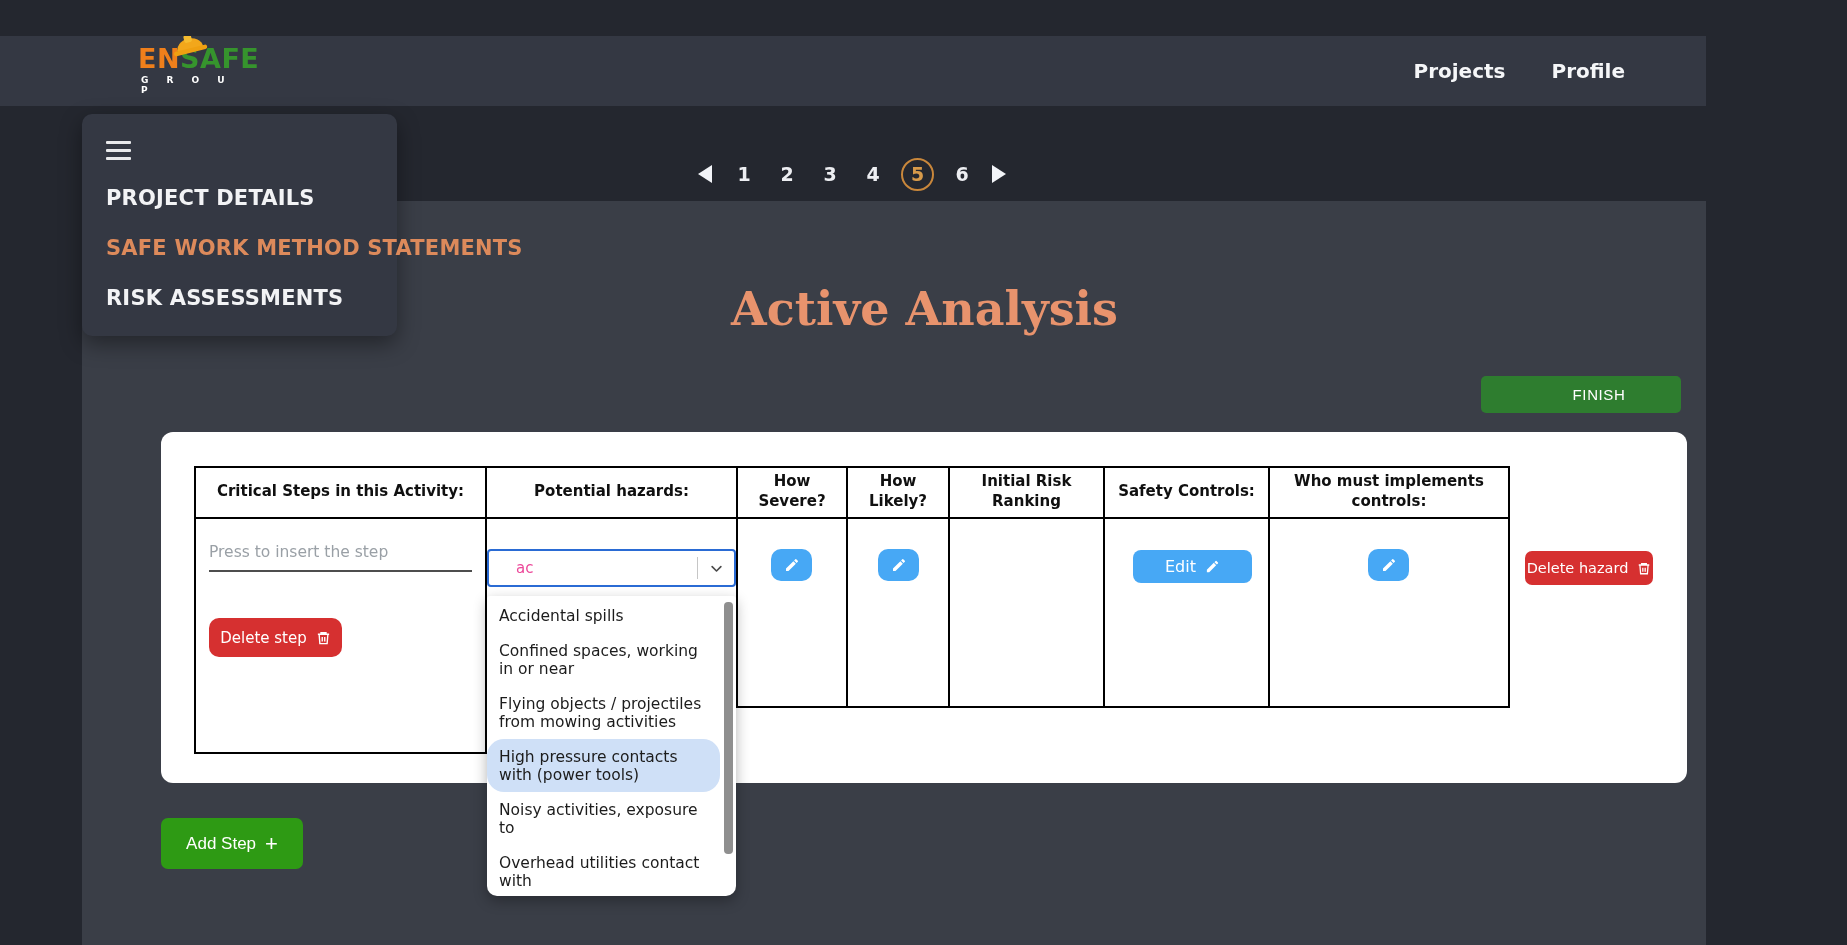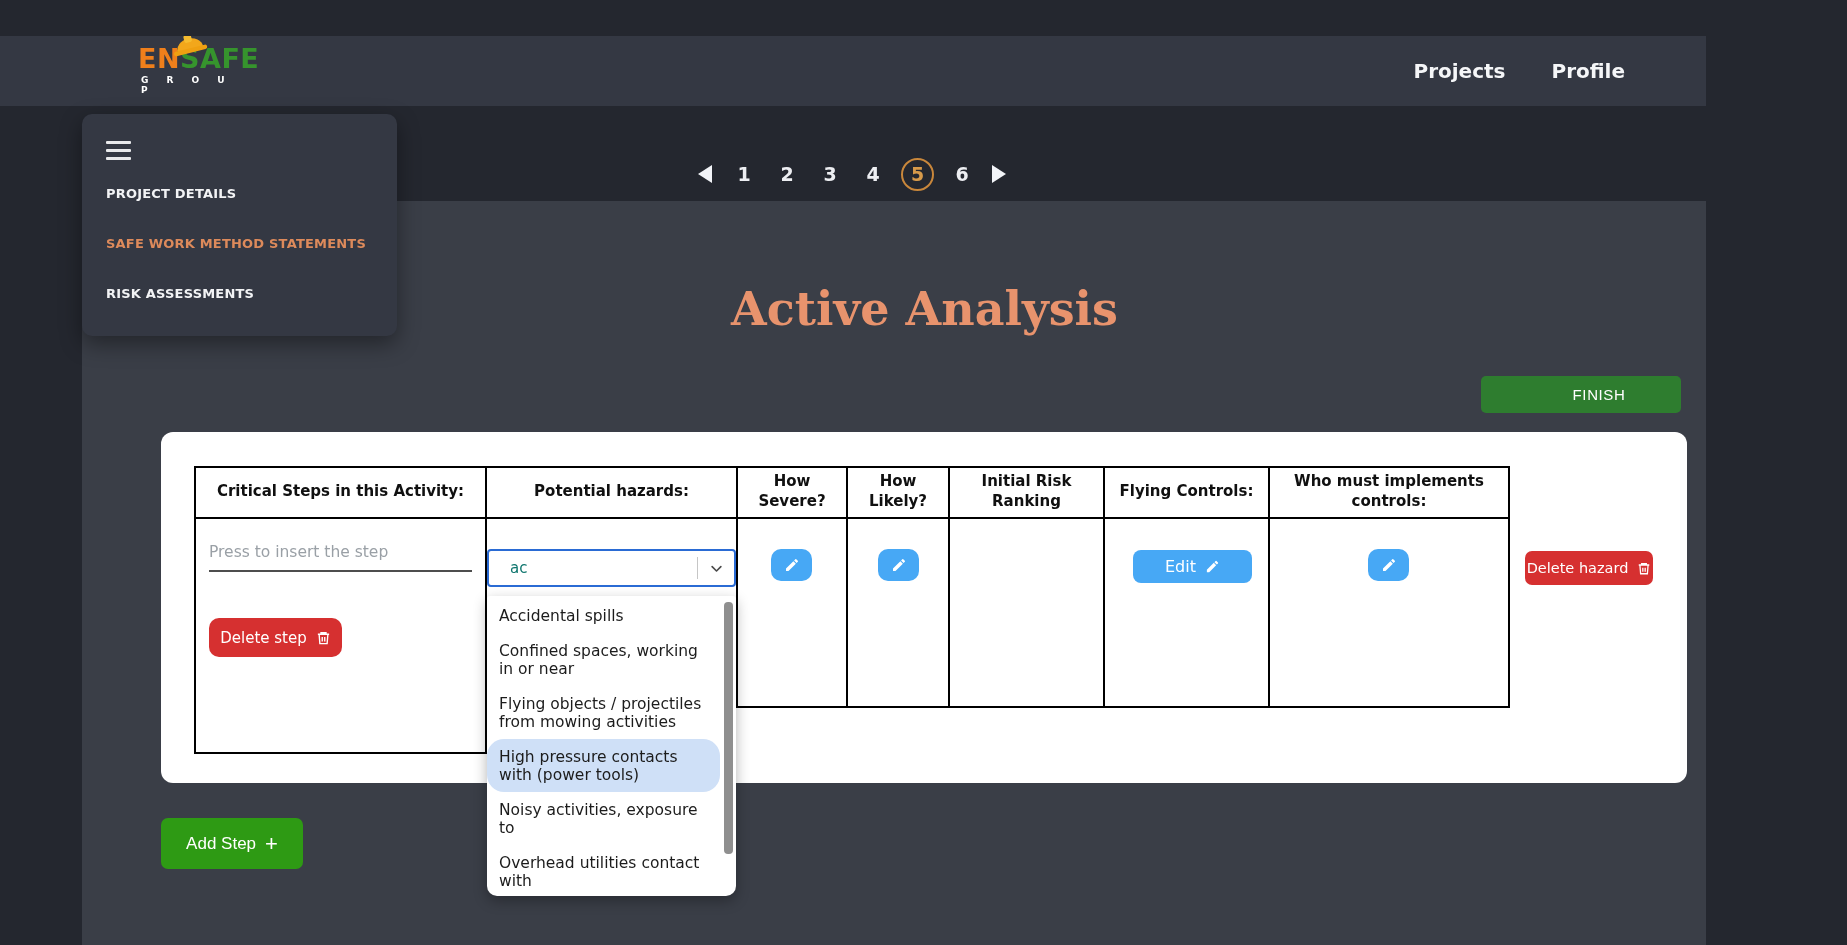--- a/index.html
+++ b/index.html
@@ -15,21 +15,21 @@
   .logo-hat { position:absolute; left:33px; top:-11px; width:36px; height:22px; transform:rotate(-14deg); }
   .logo-group { color:#ffffff; font-size:9px; font-weight:bold; letter-spacing:7.5px; padding-left:3px; margin-top:1px; }
   .nav-links { position:absolute; right:81px; top:0; height:70px; display:flex; align-items:center; gap:46px; }
   .nav-link { color:#f5f6f8; font-size:20px; font-weight:bold; cursor:pointer; }
 
   
   .side-panel { position:absolute; left:82px; top:78px; width:315px; height:222px; background:#343843;
                 border-radius:10px; box-shadow:0 8px 22px rgba(0,0,0,.4); z-index:6; }
   .hamburger { position:absolute; left:24px; top:27px; width:25px; cursor:pointer; }
   .hamburger .bar { height:2.5px; background:#e9eaec; margin-bottom:5.5px; border-radius:1px; }
-  .menu-item { position:absolute; left:24px; color:#f2f3f5; font-size:13px; font-weight:bold; letter-spacing:0.2px; cursor:pointer; white-space:nowrap; }
+  .menu-item { position:absolute; left:24px; color:#f2f3f5; font-size:21px; font-weight:bold; letter-spacing:0.2px; cursor:pointer; white-space:nowrap; }
   .menu-item.active { color:#dd8a5b; }
   .mi-0 { top:72px; } .mi-1 { top:122px; } .mi-2 { top:172px; }
 
   
   .pagination { position:absolute; left:0; top:120px; width:100%; height:36px; display:flex;
                 justify-content:center; align-items:center; gap:13px; z-index:2; }
   .page-num { color:#edeef2; font-size:19px; font-weight:bold; width:30px; text-align:center; cursor:pointer; }
   .page-num.current { color:#d79a4a; border:2.5px solid #c9873b; border-radius:50%; width:33px; height:33px;
                       line-height:28px; }
   .page-arrow { width:20px; height:22px; cursor:pointer; display:flex; align-items:center; }
@@ -71,21 +71,21 @@
   .btn-blue { background:#47a8f5; }
   .delete-step-btn { position:absolute; left:48px; top:186px; width:133px; height:39px; border-radius:10px; font-size:15px; }
   .delete-hazard-btn { position:absolute; left:1364px; top:119px; width:128px; height:34px; border-radius:7px; font-size:14.5px; }
   .icon-btn { position:absolute; top:117px; width:41px; height:32px; border-radius:10px; }
   .ib3 { left:610px; } .ib4 { left:717px; } .ib7 { left:1207px; }
   .edit-btn { position:absolute; left:972px; top:118px; width:119px; height:33px; border-radius:8px; font-size:16px; }
 
   
   .combo { position:absolute; left:326px; top:117px; width:249px; height:38px; background:#fff;
            border:2px solid #2a6bd4; border-radius:4px; z-index:11; display:flex; align-items:center; }
-  .combo-input { flex:1; border:none; outline:none; font-size:15px; color:#0f766e; padding-left:21px;
+  .combo-input { flex:1; border:none; outline:none; font-size:15px; color:#ec4899; padding-left:27px;
                  font-family:"DejaVu Sans", sans-serif; min-width:0; background:transparent; }
   .combo-sep { width:1px; height:22px; background:#c6c6c6; }
   .combo-chevron { width:36px; display:flex; align-items:center; justify-content:center; cursor:pointer; }
 
   .dropdown { position:absolute; left:326px; top:164px; width:249px; height:300px; background:#fff;
               border-radius:3px 3px 10px 10px; box-shadow:0 5px 14px rgba(0,0,0,.3); z-index:10; overflow:hidden; }
   .dd-list { position:absolute; left:0; top:2px; right:16px; }
   .dd-item { padding:8.5px 6px 8.5px 12px; font-size:15.5px; line-height:18px; color:#1c1c1c; cursor:pointer; }
   .dd-item.hl { background:#cfe0f7;border-radius:17px; }
   .dd-scrollbar { position:absolute; right:3px; top:6px; width:9px; height:252px; background:#8f8f8f; border-radius:4px; }
@@ -161,21 +161,21 @@
     <div class="gline" style="left:787px;top:34px;width:2px;height:242px"></div>
     <div class="gline" style="left:942px;top:34px;width:2px;height:242px"></div>
     <div class="gline" style="left:1107px;top:34px;width:2px;height:242px"></div>
     <div class="gline" style="left:1347px;top:34px;width:2px;height:242px"></div>
 
     <div class="hcell hc1">Critical Steps in this Activity:</div>
     <div class="hcell hc2">Potential hazards:</div>
     <div class="hcell hc3">How Severe?</div>
     <div class="hcell hc4">How Likely?</div>
     <div class="hcell hc5">Initial Risk Ranking</div>
-    <div class="hcell hc6">Flying Controls:</div>
+    <div class="hcell hc6">Safety Controls:</div>
     <div class="hcell hc7">Who must implements controls:</div>
 
     <input class="step-input" type="text" placeholder="Press to insert the step" style="">
 
     <button class="btn btn-red delete-step-btn">
       <span>Delete step</span>
       <svg width="15" height="16" viewBox="0 0 24 24" fill="none" stroke="#fff" stroke-width="2.2">
           <path d="M3 6h18M8 6V3.5h8V6M19 6l-1.2 15H6.2L5 6M10 10.5v7M14 10.5v7"></path>
         </svg>
     </button>

